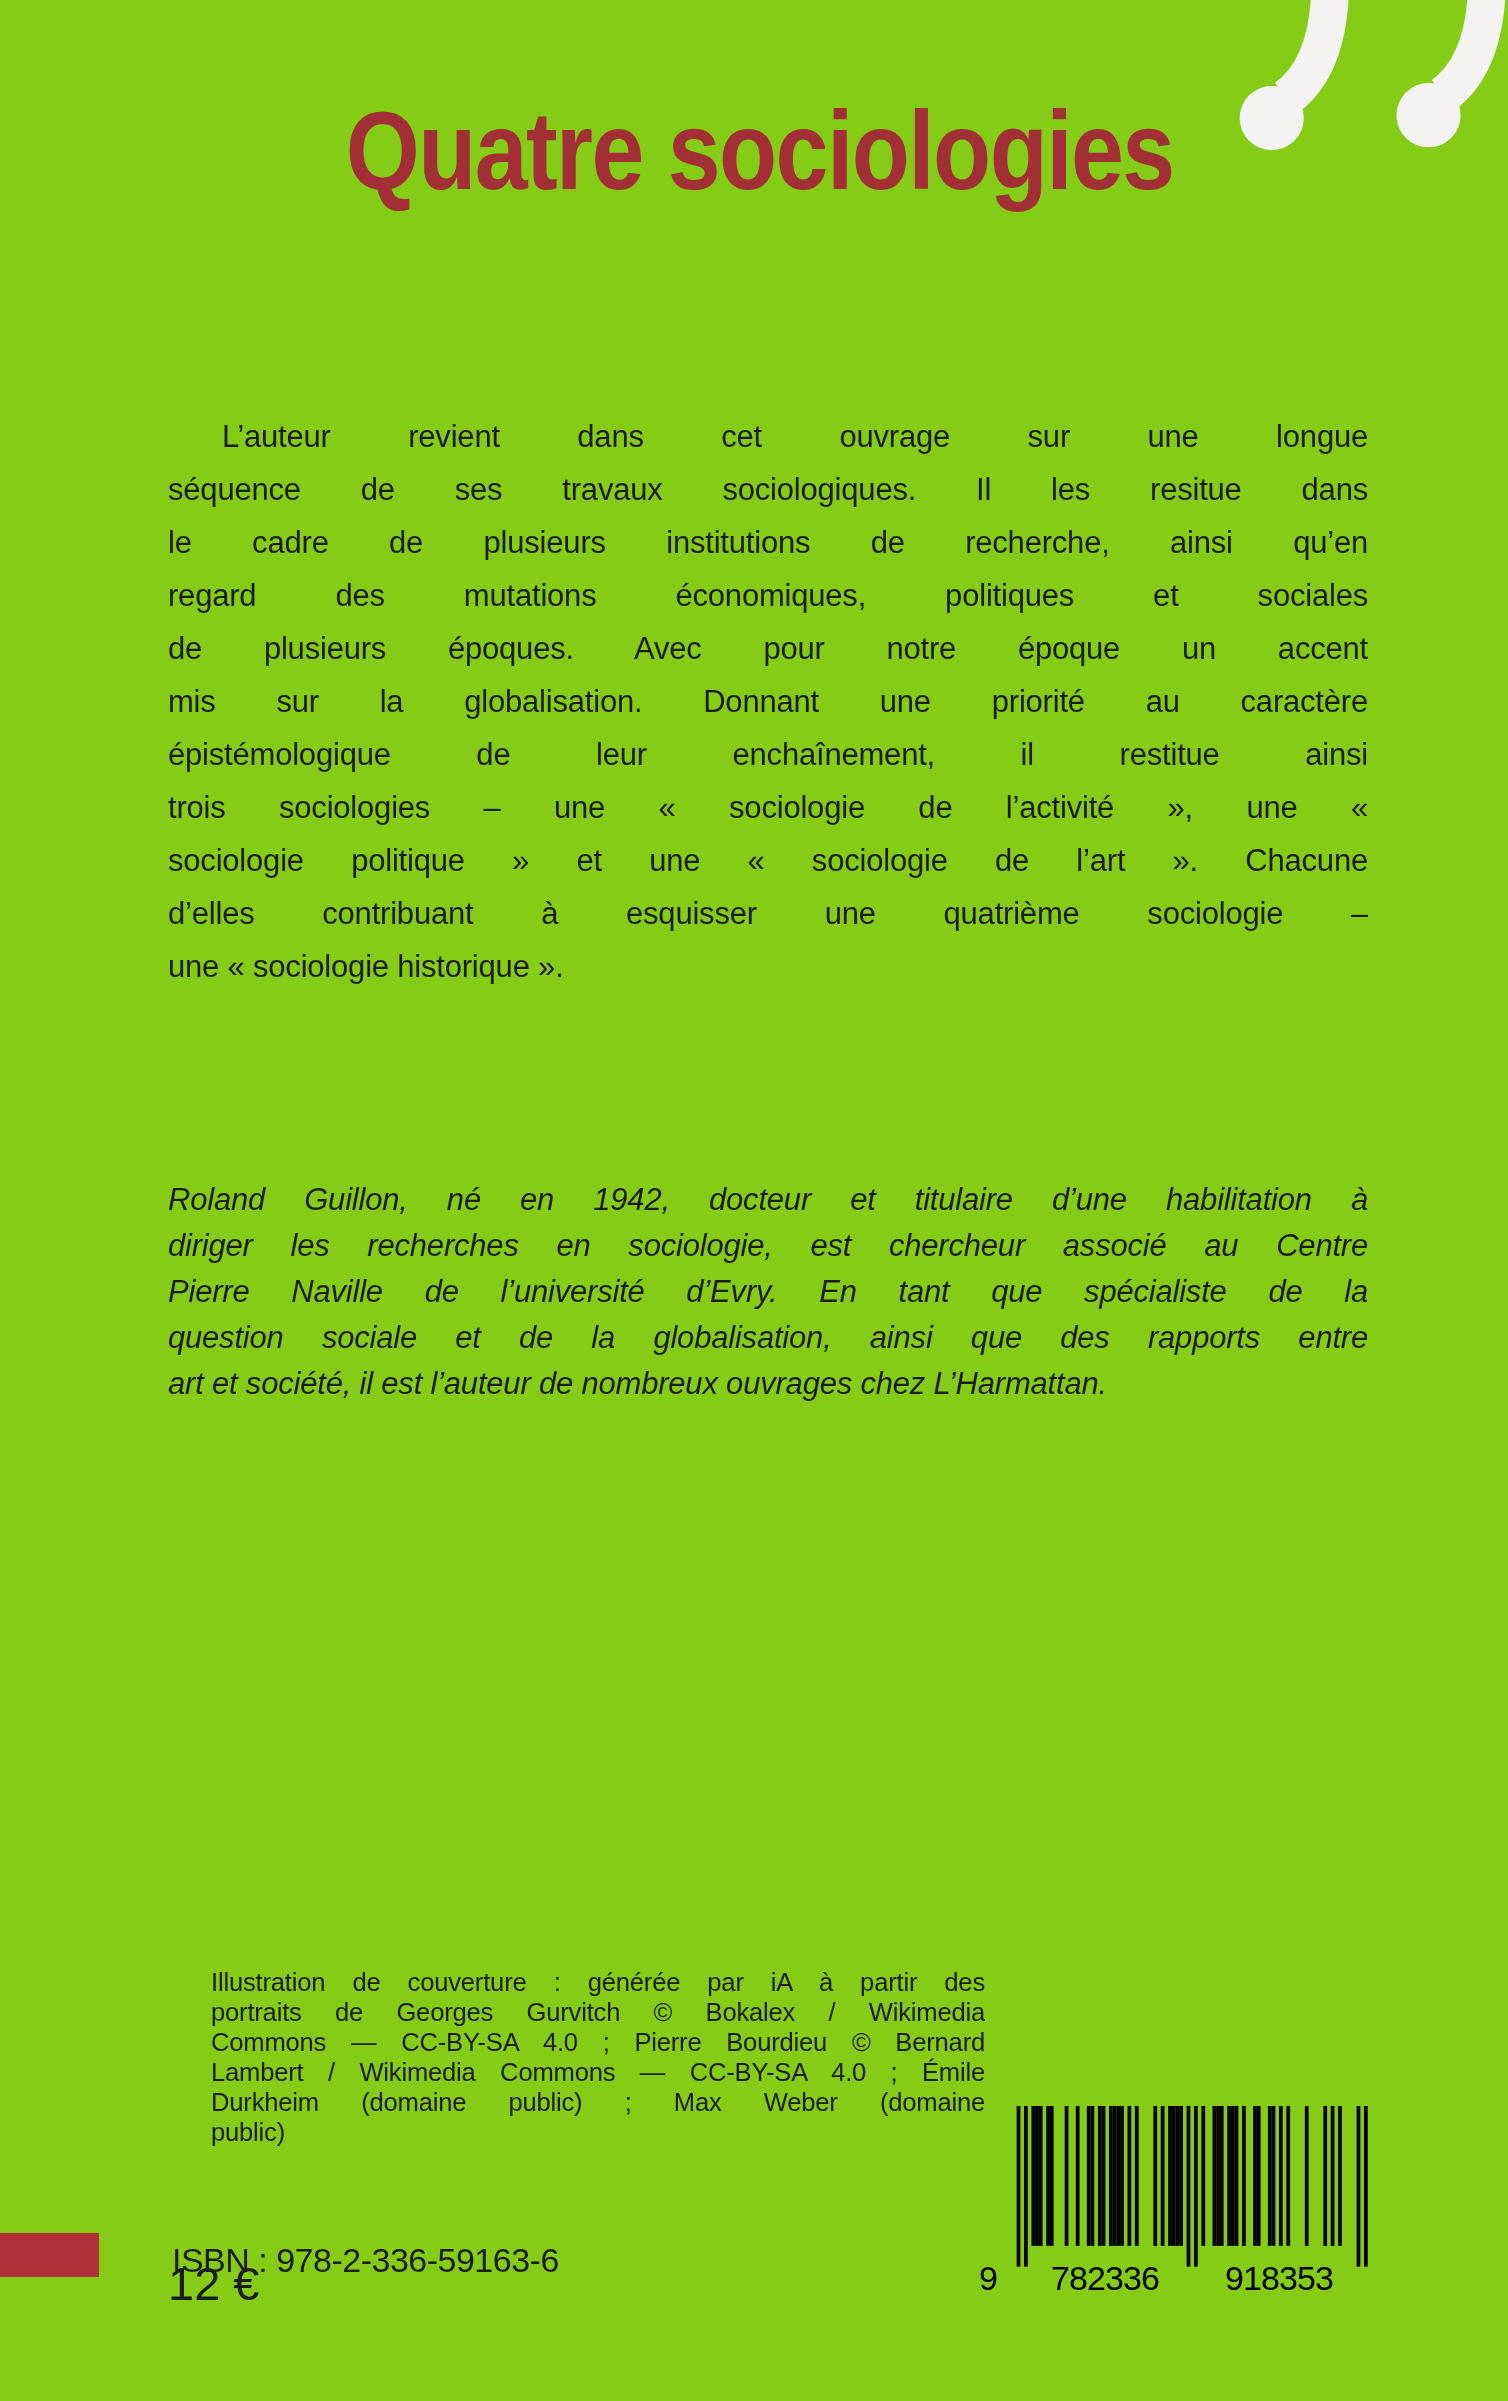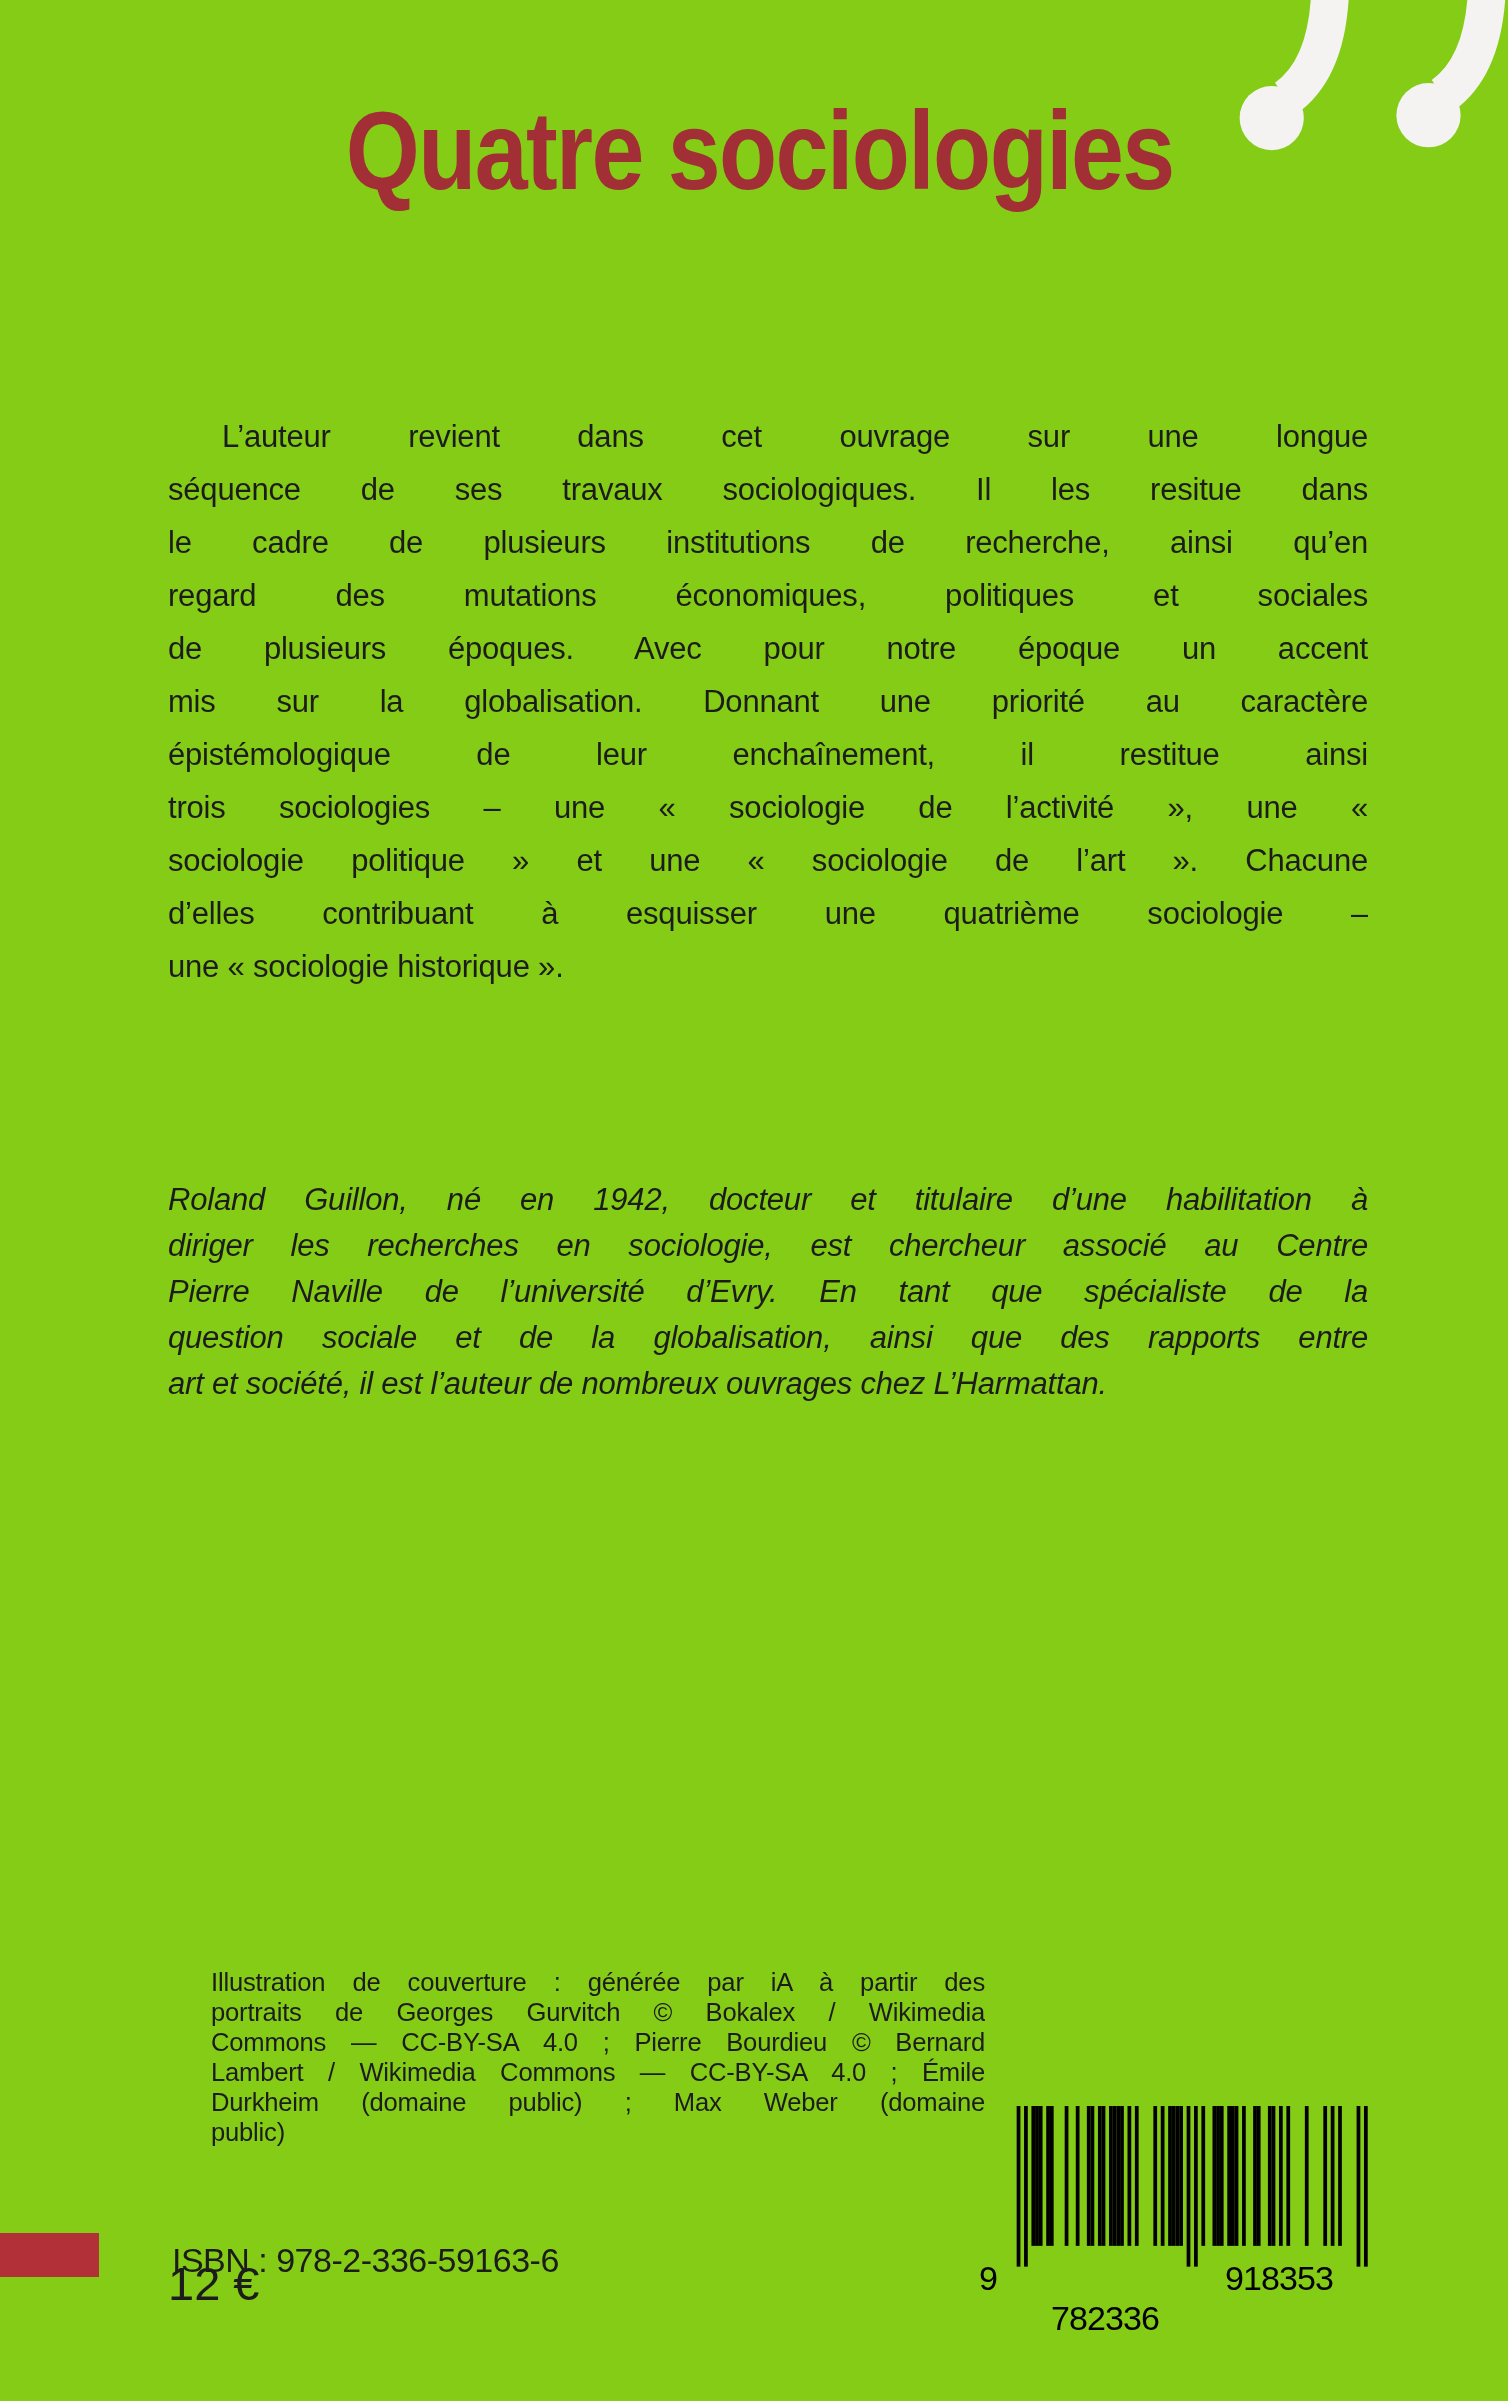--- a/index.html
+++ b/index.html
@@ -37,21 +37,21 @@
   .bio b{font-weight:normal;}
   .credits{left:167px;top:1967px;width:774px;--lh:30px;font-size:25.6px;letter-spacing:-0.2px;margin-left:44px;}
   .isbn{position:absolute;left:172px;top:2201px;font-size:34px;letter-spacing:-0.5px;margin-top:40px;}
   .price{position:absolute;left:168px;top:2256px;font-size:47px;}
   .accent-bar{position:absolute;left:0;top:2233px;width:99px;height:44px;background:var(--c-accent,#b23138);}
   
   .barcode{position:absolute;left:979px;top:2106px;width:407px;height:218px;}
   .barcode svg{position:absolute;left:0;top:0;}
   .bc-digit{position:absolute;top:153px;font-size:34px;letter-spacing:-0.9px;color:#000;}
   .bc-first{left:0px;}
-  .bc-g1{left:48px;width:156px;text-align:center;margin-top:40px;}
+  .bc-g1{left:48px;width:156px;text-align:center;}
   .bc-g2{left:222px;width:156px;text-align:center;}
 </style>
 </head>
 <body>
 
 <div id="page" style="--c-title: #a22f36; --c-accent: #b23138; --c-wm: #f4f3f1; --c-text: #1c1c1c;">
 
   <svg class="watermark" width="312" height="170" viewBox="0 0 330 180">
     <g fill="currentColor" stroke="none">
       <circle cx="80" cy="125" r="34"></circle>

